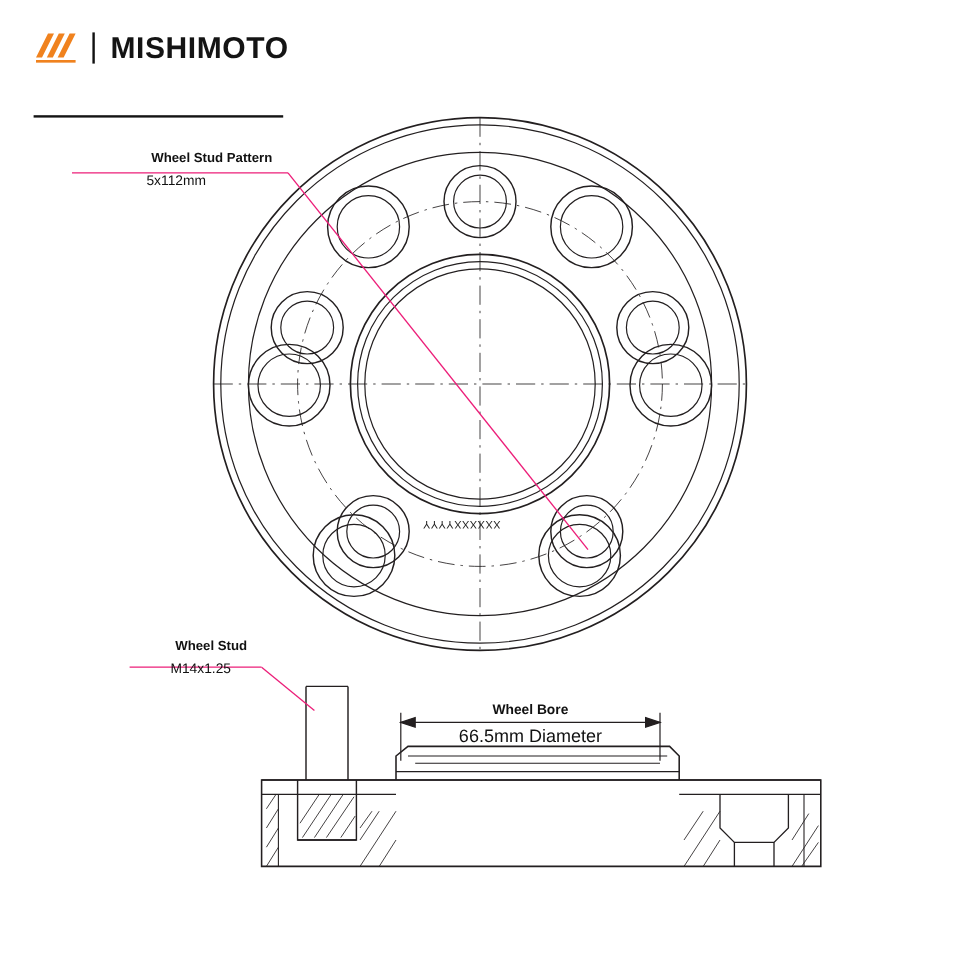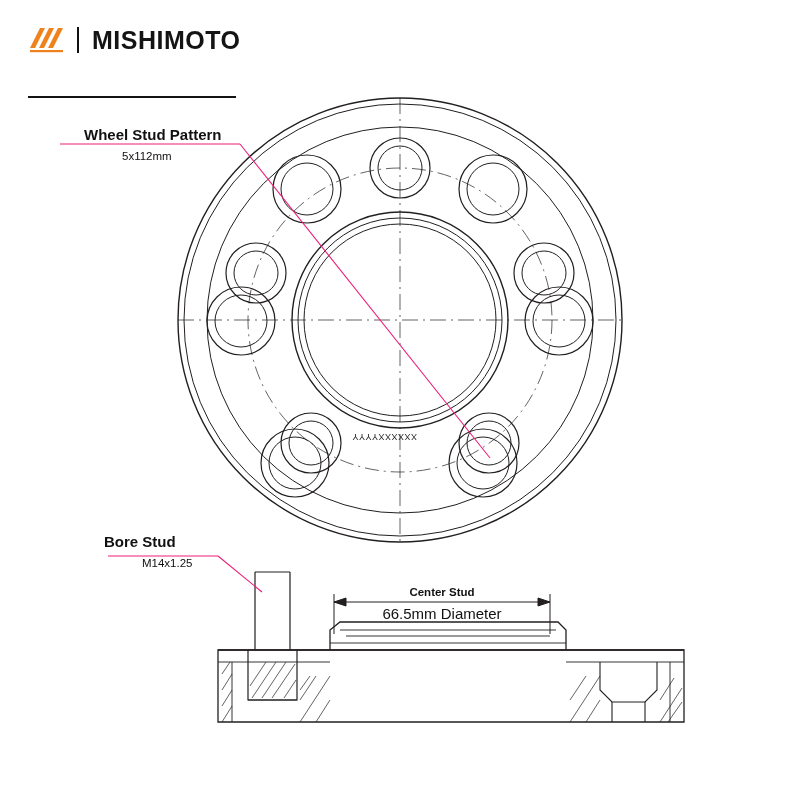--- a/index.html
+++ b/index.html
@@ -64,24 +64,25 @@
   .canvas {
     position: absolute;
     left: 0; top: 0;
     width: 800px; height: 800px;
   }
 
   .callout {
     position: absolute;
   }
   .callout .title {
-    font-size: 15px;
-    font-weight: bold;
-    color: #111111;
-    white-space: nowrap;
+    font-size: 11px;
+    font-weight: bold;
+    color: #111111;
+    white-space: nowrap;
+    margin-left: 42px;
   }
   .callout .value {
     font-size: 11.5px;
     color: #111111;
     white-space: nowrap;
     margin-top: 7px;
     margin-left: 38px;
   }
 
   .dim-label {
@@ -269,22 +270,22 @@
     <polygon points="550,602 538,598 538,606"></polygon>
   </g>
 </svg>
 
 <div class="callout" style="left:84px; top:126px;">
   <div class="title">Wheel Stud Pattern</div>
   <div class="value">5x112mm</div>
 </div>
 
 <div class="callout" style="left:104px; top:533px;">
-  <div class="title">Bore Stud</div>
+  <div class="title">Wheel Stud</div>
   <div class="value">M14x1.25</div>
 </div>
 
 <div class="dim-label" style="left:342px; top:586px; width:200px;">
-  <div class="title">Center Stud</div>
+  <div class="title">Wheel Bore</div>
   <div class="value">66.5mm Diameter</div>
 </div>
 
 <div class="etch" style="left:352px; top:432px;">XXXXXXYYYY</div>
 
 </body></html>

